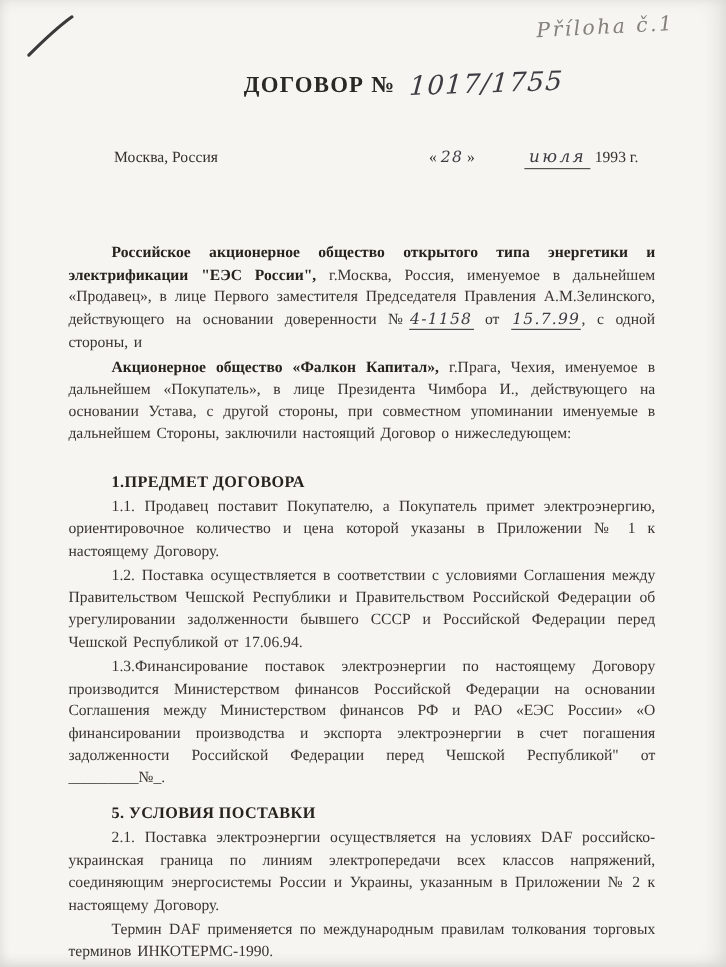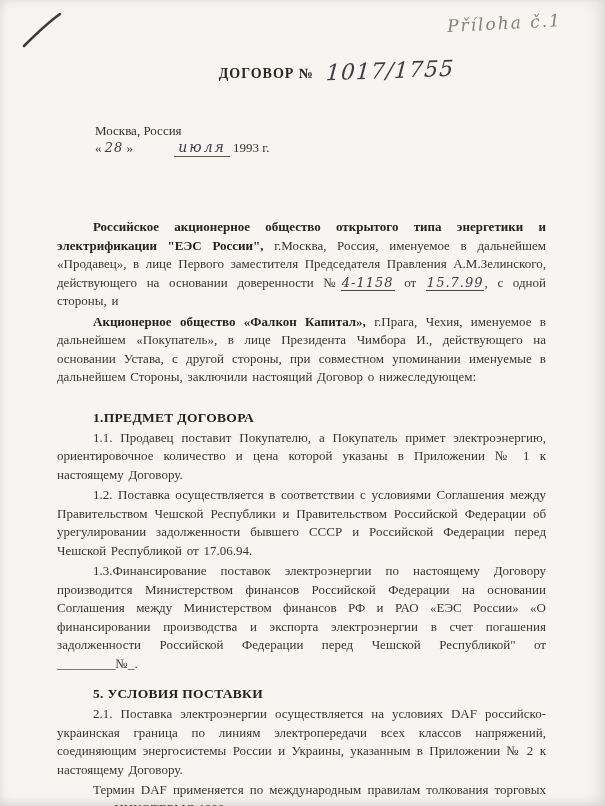--- a/index.html
+++ b/index.html
@@ -39,39 +39,38 @@
     padding-top:58px;
     text-align:center;
   }
   .title-inner{
     display:inline-block;
     transform:translateX(34px);
     white-space:nowrap;
   }
   .title-label{
     font-weight:bold;
-    font-size:14px;
+    font-size:19px;
     letter-spacing:1px;
     color:#2a2823;
   }
   .title-number{
     display:inline-block;
     font-size:22px;
     margin-left:8px;
     transform:rotate(-2deg) skewX(-6deg);
     letter-spacing:1px;
   }
   
   .dateline{
     display:flex;
     justify-content:space-between;
     align-items:baseline;
     padding:40px 73px 0 95px;
     font-size:13px;
-    flex-direction:column;
   }
   .date-right{white-space:nowrap;}
   .date-day{font-size:13px;letter-spacing:1px;}
   .date-month{
     font-size:14px;
     letter-spacing:2px;
     border-bottom:1px solid #55534e;
     padding:0 4px 1px 4px;
     margin-left:38px;
   }

